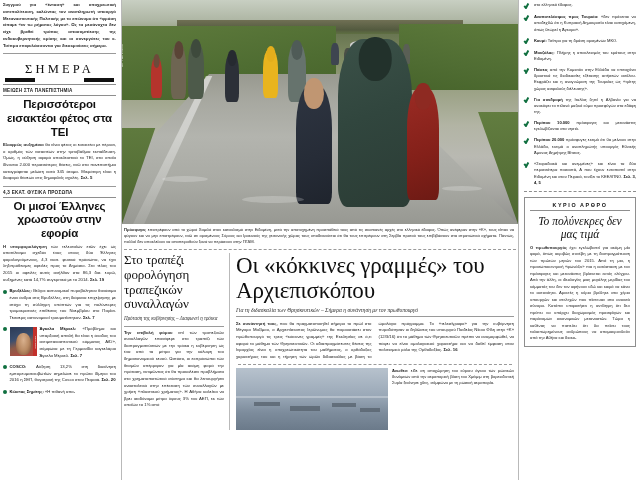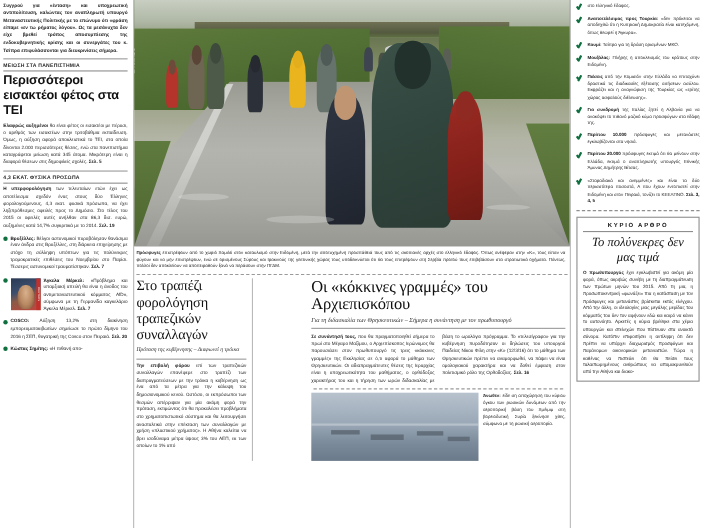--- a/index.html
+++ b/index.html
@@ -38,21 +38,21 @@
   .simera-line { height:1px; background:#8e8e8e; margin-top:2px; }
 
   .kicker {
     font-size:4.6px; font-weight:700; letter-spacing:.25px; color:#232323;
     margin-top:3px; margin-bottom:2px;
   }
   .kicker-rule { height:1px; background:#8e8e8e; margin-bottom:2px; }
 
   .hl-big {
     font-size:11.5px; line-height:1.18; font-weight:700; color:#111;
-    letter-spacing:-.15px; margin-bottom:3px;
+    letter-spacing:-.15px; margin-bottom:3px;text-align:center;
   }
   .body-sm {
     font-size:4.25px; line-height:1.56; text-align:justify; color:#1c1c1c;
   }
   .body-sm b { font-weight:700; }
 
   .bullet-item {
     display:flex; gap:2.5px; margin-top:5px;
     font-size:4.25px; line-height:1.55; text-align:justify; color:#1c1c1c;
   }
@@ -120,38 +120,38 @@
   }
 
   .caption {
     padding:2.5px 4px 0 2px;
     font-size:4.05px; line-height:1.6; text-align:justify; color:#1b1b1b;
   }
   .caption b { font-weight:700; }
 
   .dashed { border-top:1px dashed #9a9a9a; margin:3px 2px 0 2px; height:0; }
 
-  .center-grid { display:flex; padding-top:3px;gap:47px; }
+  .center-grid { display:flex; padding-top:3px; }
   .cg-left { width:108px; padding:0 5px 0 2px; border-right:1px solid #b9b9b9; }
   .cg-right { flex:1; padding:0 4px 0 6px; }
 
   .hl-mid {
     font-family:"Liberation Serif", serif;
     font-size:13px; line-height:1.14; font-weight:400; color:#111;
     letter-spacing:-.1px;
   }
   .sub-ital {
     font-family:"Liberation Serif", serif; font-style:italic;
     font-size:5.1px; line-height:1.45; color:#2a2a2a; margin-top:3px;
   }
   .rule-sm { height:1px; background:#9a9a9a; margin:3px 0; }
 
   .hl-main {
     font-family:"Liberation Serif", serif;
-    font-size:15px; line-height:1.1; color:#0f0f0f; letter-spacing:-.2px;
+    font-size:23px; line-height:1.1; color:#0f0f0f; letter-spacing:-.2px;
   }
   .hl-main-sub {
     font-family:"Liberation Serif", serif; font-style:italic;
     font-size:5.6px; color:#2c2c2c; margin-top:3.5px; padding-bottom:3px;
     border-bottom:1px solid #9a9a9a;
   }
   .two-col {
     column-count:2; column-gap:7px; margin-top:3.5px;
     font-size:4.25px; line-height:1.58; text-align:justify; color:#1c1c1c;
   }
@@ -216,37 +216,43 @@
 </head>
 <body>
 
 <div class="page">
 
   <div class="col-left">
 
     <div class="lead-para">Συγγρού για «ένταση» και υποχρεωτική αντιπολίτευση, καλώντας τον αναπληρωτή υπουργό Μεταναστευτικής Πολιτικής με το επώνυμο ότι «φράση είπαμε «εν τω ρήματος λόγου». Ως τα μεσάνυχτα δεν είχε βρεθεί τρόπος αποσυμπίεσης της ενδοκυβερνητικής κρίσης και οι συνεργάτες του κ. Τσίπρα επιφυλάσσονται για διευκρινίσεις σήμερα.</div>
     <div class="rule-thin"></div>
 
+    <div class="simera-wrap">
+      <div class="simera">ΣΗΜΕΡΑ</div>
+      <div class="simera-bars"></div>
+      <div class="simera-line"></div>
+    </div>
 
     <div>
       <div class="kicker">ΜΕΙΩΣΗ ΣΤΑ ΠΑΝΕΠΙΣΤΗΜΙΑ</div>
       <div class="kicker-rule"></div>
       <div class="hl-big">Περισσότεροι εισακτέοι φέτος στα ΤΕΙ</div>
       <div class="body-sm">
         <b>Ελαφρώς αυξημένοι</b>
         <span>θα είναι φέτος οι εισακτέοι με πέρυσι, ο αριθμός των εισακτέων στην τριτοβάθμια εκπαίδευση. Όμως, η αύξηση αφορά αποκλειστικά το ΤΕΙ, στα οποία δίνονται 2.000 περισσότερες θέσεις, ενώ στα πανεπιστήμια καταγράφεται μείωση κατά 345 άτομα. Μικρότερη είναι η διαφορά θέσεων στις δημοφιλείς σχολές.</span>
         <b>Σελ. 5</b>
       </div>
     </div>
 
     <div class="rule-thin"></div>
 
     <div>
       <div class="kicker">4,3 ΕΚΑΤ. ΦΥΣΙΚΑ ΠΡΟΣΩΠΑ</div>
       <div class="kicker-rule"></div>
+      <div class="hl-big">Οι μισοί Έλληνες χρωστούν στην εφορία</div>
       <div class="body-sm">
         <b>Η υπερφορολόγηση</b>
         <span>των τελευταίων ετών έχει ως αποτέλεσμα σχεδόν ένας στους δύο Έλληνες φορολογούμενους, 4,3 εκατ. φυσικά πρόσωπα, να έχει ληξιπρόθεσμες οφειλές προς το Δημόσιο. Στο τέλος του 2015 οι οφειλές αυτές ανήλθαν στα 86,3 δισ. ευρώ, αυξημένες κατά 14,7% συγκριτικά με το 2014.</span>
         <b>Σελ. 19</b>
       </div>
     </div>
 
     <div class="bullet-item">
       <span class="bullet-dot"></span>
       <span>

